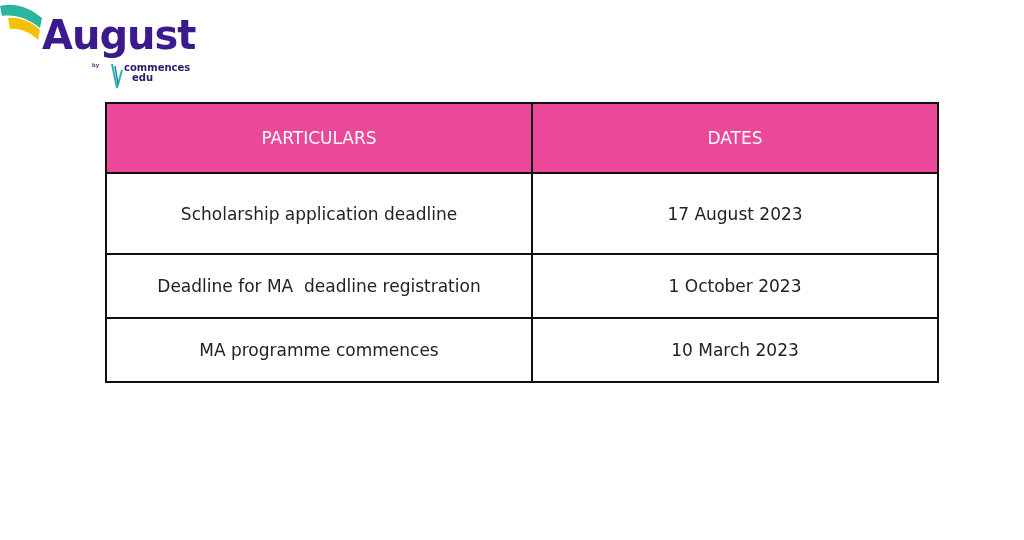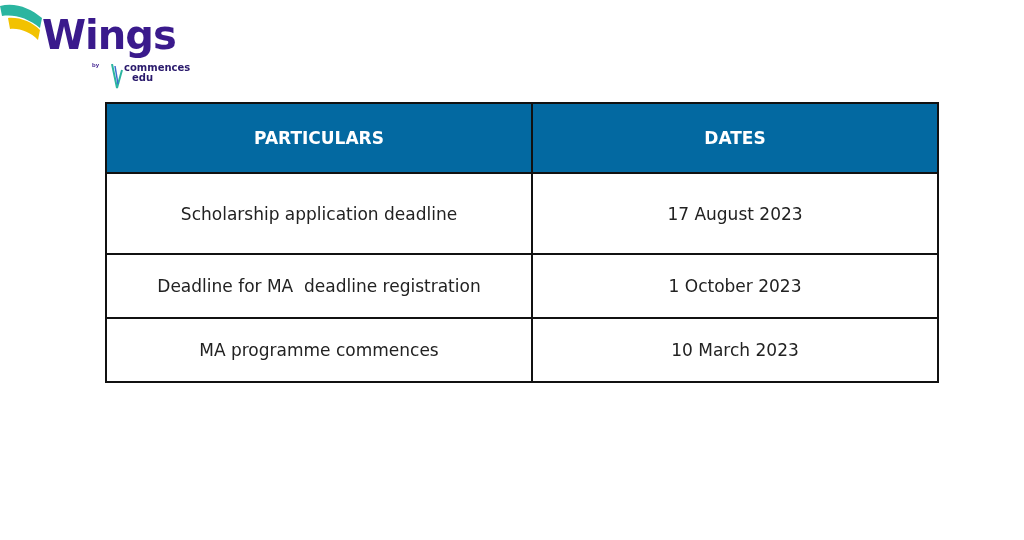--- a/index.html
+++ b/index.html
@@ -4,32 +4,32 @@
 <style>
   html,body{margin:0;padding:0;}
   body{width:1024px;height:540px;background:#ffffff;position:relative;overflow:hidden;font-family:"Liberation Sans",sans-serif;}
   .logo{position:absolute;left:0;top:0;width:180px;height:95px;}
   .logo .wings{position:absolute;left:42px;top:12px;font-family:"DejaVu Sans",sans-serif;font-weight:bold;font-size:40px;color:#3a1a8c;letter-spacing:-1px;}
   .logo .by{position:absolute;left:92px;top:62px;font-size:6px;color:#3a1a8c;font-weight:bold;}
   .logo .lev{position:absolute;left:124px;top:63px;font-size:10px;line-height:10px;color:#2a1a6c;font-weight:bold;font-family:"DejaVu Sans",sans-serif;}
   .logo svg{position:absolute;}
   table{position:absolute;left:105px;top:102px;width:834px;border-collapse:collapse;}
   td,th{border:2px solid #111;text-align:center;font-family:"DejaVu Sans",sans-serif;font-size:17px;color:#222;padding:0;}
-  th{background:#0369a1;color:#ffffff;font-weight:bold;height:68px;}
+  th{background:#ec4899;color:#ffffff;font-weight:normal;height:68px;}
   .col1{width:424px;}
 </style>
 </head>
 <body>
 
 <div class="logo">
   <svg width="60" height="45" style="left:0;top:0">
     <path d="M0 6 C15 2 30 8 42 18 L40 28 C28 18 14 14 2 16 Z" fill="#2bb5a0"></path>
     <path d="M8 18 C20 17 32 22 40 30 L38 40 C30 32 20 28 10 29 Z" fill="#f2c200"></path>
   </svg>
-  <div class="wings">Wings</div>
+  <div class="wings">August</div>
   <div class="by">by</div>
   <svg width="14" height="26" style="left:110px;top:64px">
     <path d="M2 0 L7 24 L12 6" stroke="#2bb5a0" stroke-width="2" fill="none"></path>
     <path d="M5 2 L8 20" stroke="#3a6fd0" stroke-width="1.5" fill="none"></path>
   </svg>
   <div class="lev">
     <div>commences</div>
     <div style="padding-left:8px">edu</div>
   </div>
 </div>

